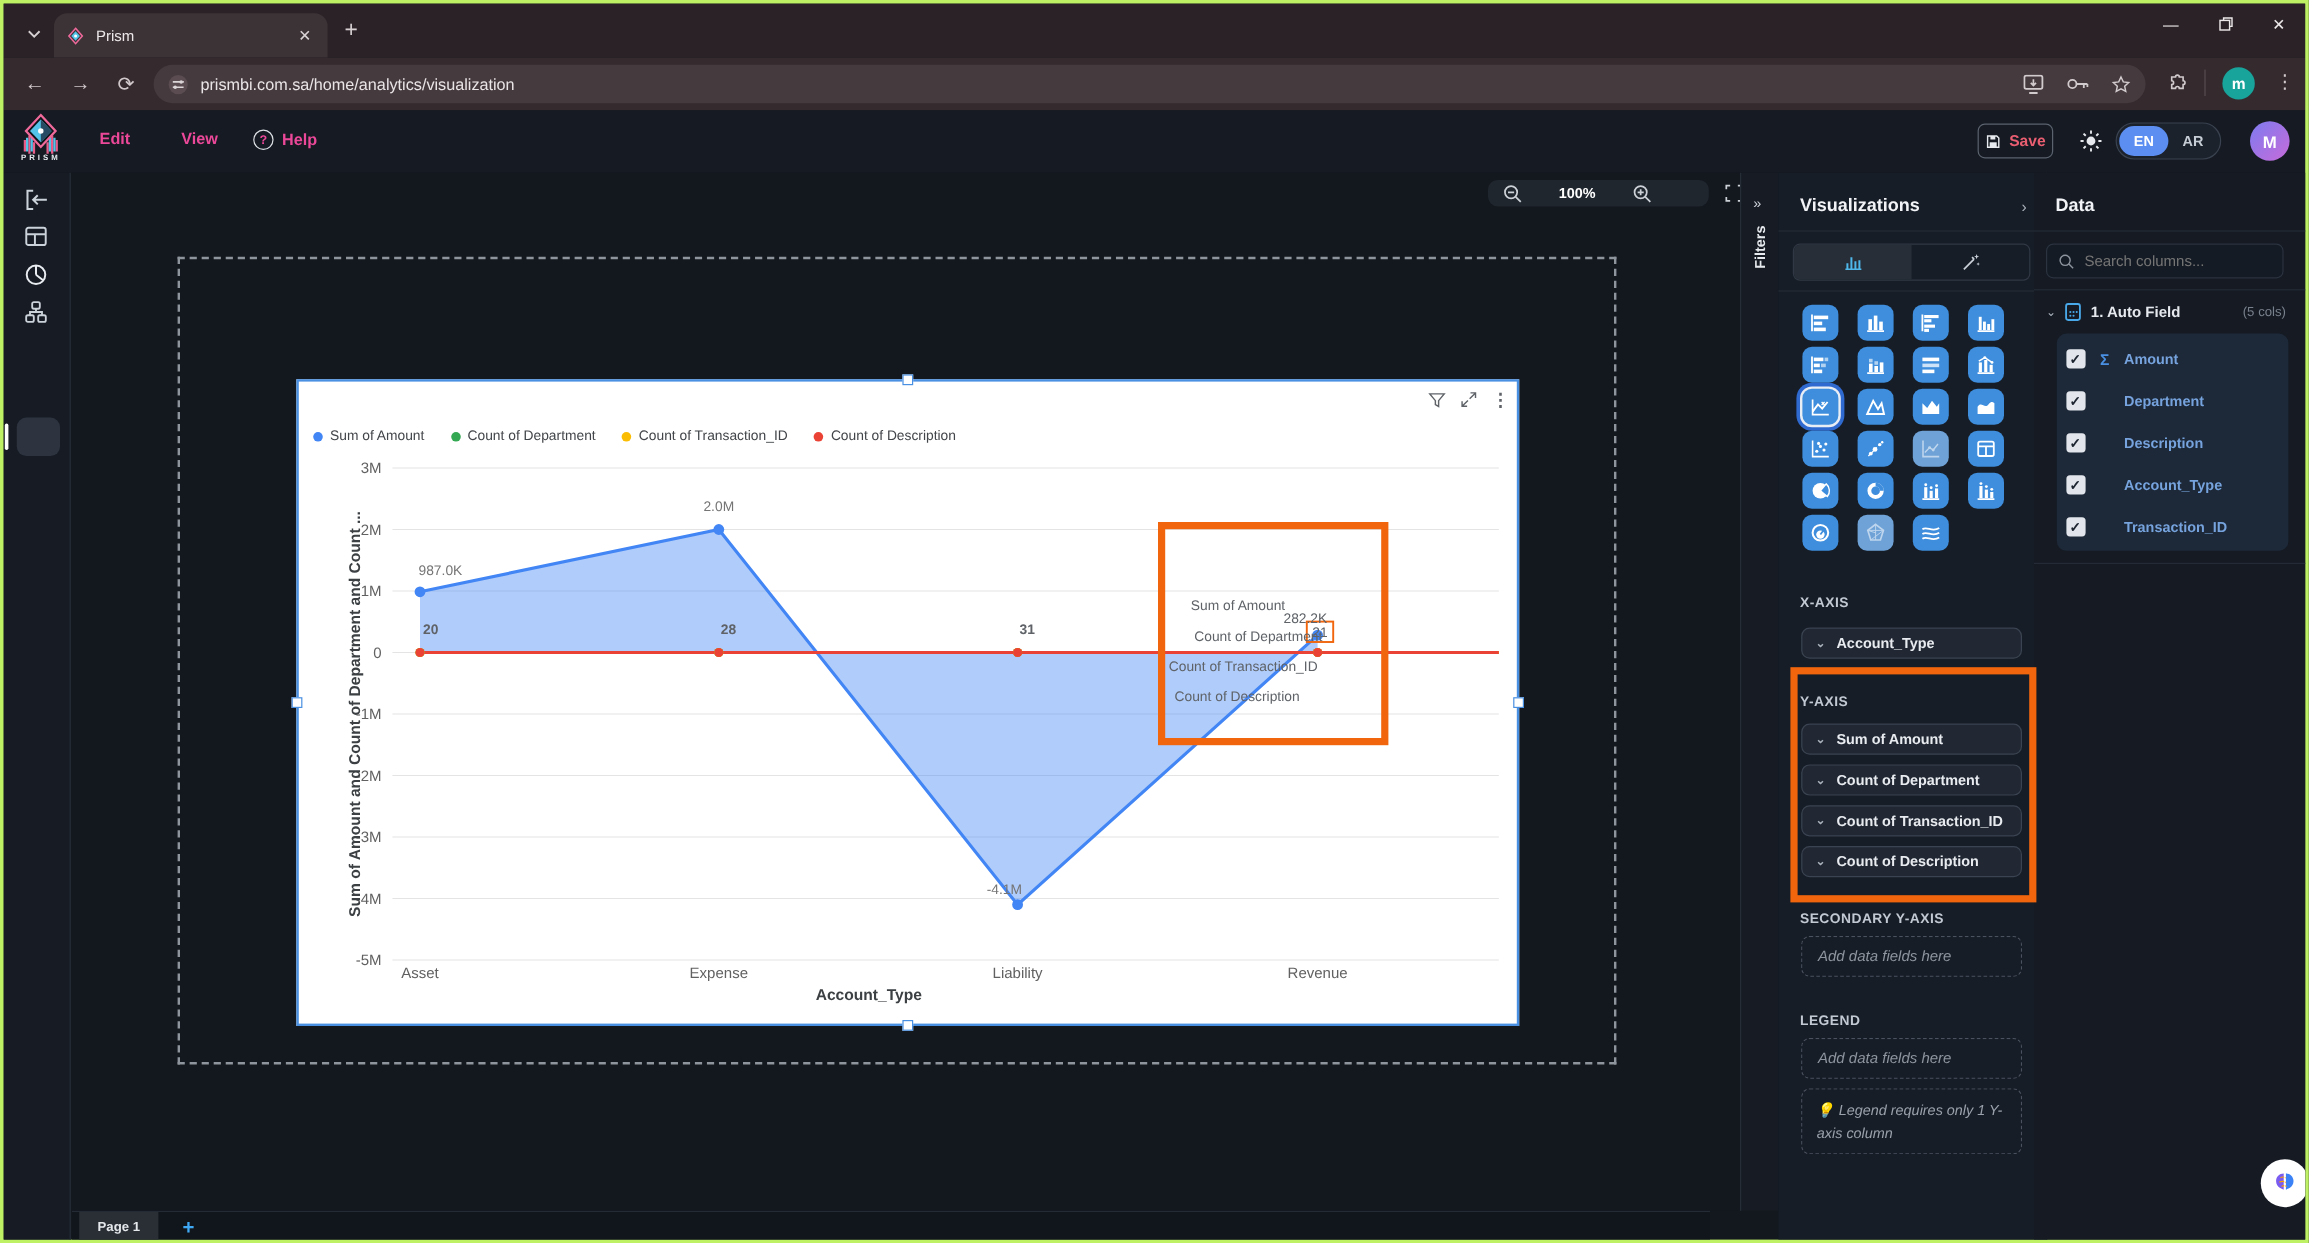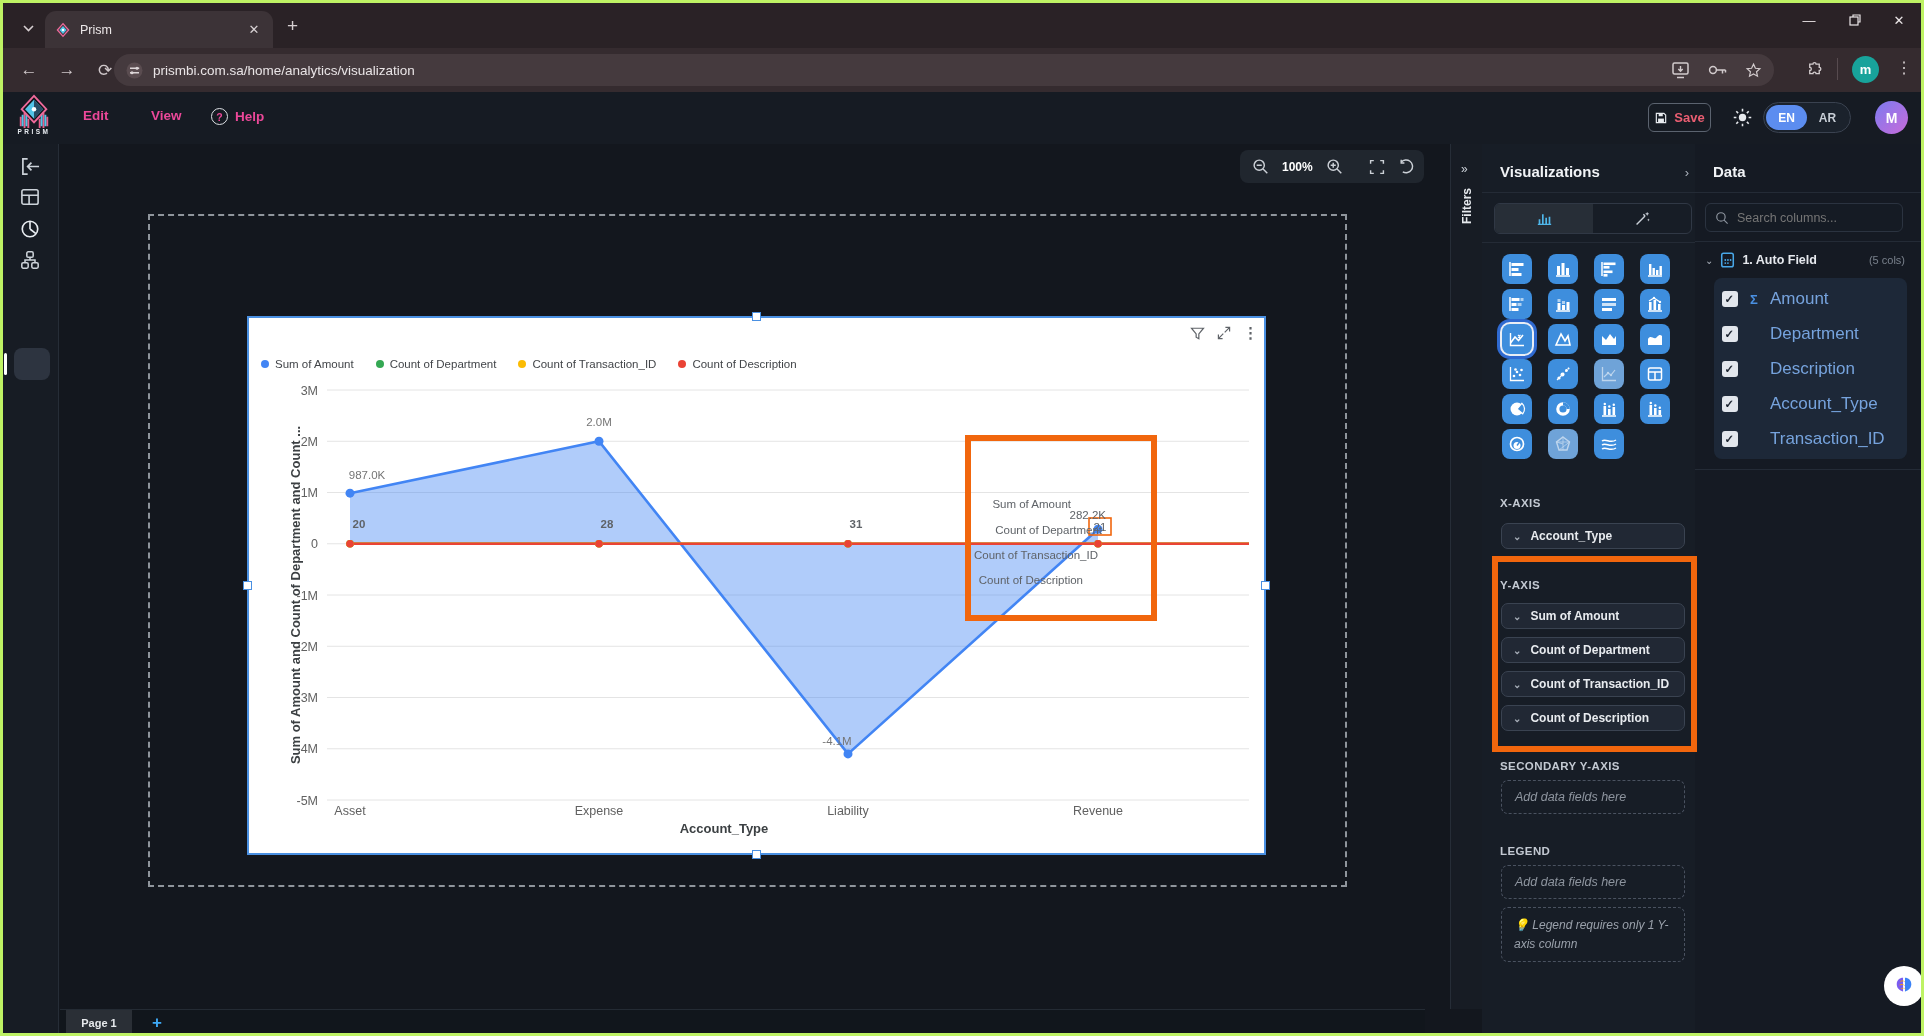--- a/index.html
+++ b/index.html
@@ -10,21 +10,21 @@
   
   .tabstrip{position:absolute;left:0;top:0;width:1918px;height:45px;background:#2a2226}
   .tab-search{position:absolute;left:12px;top:12px;width:26px;height:26px;border-radius:50%;color:#d6cfd1;display:flex;align-items:center;justify-content:center;font-size:12px}
   .btab{position:absolute;left:42px;top:8px;width:228px;height:37px;background:#3c3337;border-radius:11px 11px 0 0;display:flex;align-items:center;padding:0 10px;gap:9px}
   .btab .t-title{color:#ece7e8;font-size:12.5px;flex:1}
   .tclose{color:#d8d2d4;font-size:13px;width:18px;height:18px;display:flex;align-items:center;justify-content:center;border-radius:50%}
   .newtab{position:absolute;left:284px;top:12px;color:#d6cfd1;font-size:19px;font-weight:400}
   .winctl{position:absolute;top:0;height:34px;width:44px;display:flex;align-items:center;justify-content:center;color:#ece7e8;font-size:13px}
   .urlrow{position:absolute;left:0;top:45px;width:1918px;height:44px;background:#352b2f;display:flex;align-items:center}
   .navic{color:#cfc7ca;margin-left:14px;font-size:17px;width:24px;text-align:center}
-  .urlpill{position:absolute;left:111px;top:6px;width:1660px;height:32px;border-radius:16px;background:#453a3e;display:flex;align-items:center;padding:0 12px}
+  .urlpill{position:absolute;left:125px;top:6px;width:1660px;height:32px;border-radius:16px;background:#453a3e;display:flex;align-items:center;padding:0 12px}
   .urltext{color:#e9e4e6;font-size:13.5px;margin-left:10px;flex:1}
   .pillic{margin-left:17px;color:#d2cbcd}
   .rowic{position:absolute;top:13px;color:#d2cbcd}
   .bavatar{position:absolute;left:1849px;top:8px;width:27px;height:27px;border-radius:50%;background:#18a39b;color:#fff;font-size:13px;font-weight:700;display:flex;align-items:center;justify-content:center}
 
   
   .appheader{position:absolute;left:0;top:89px;width:1918px;height:52px;background:#161b23}
   .brand{position:absolute;left:8px;top:2px;width:46px;text-align:center}
   .brand .btxt{color:#e8ecf1;font-size:6.5px;letter-spacing:2.5px;font-weight:700;margin-top:-2px}
   .menuitem{position:absolute;top:16px;color:#ec4899;font-size:13.5px;font-weight:600;cursor:default;display:flex;align-items:center;gap:7px}
@@ -37,21 +37,21 @@
   .uavatar{position:absolute;left:1872px;top:9px;width:33px;height:33px;border-radius:50%;background:linear-gradient(135deg,#7d7bf0,#c76bd9);color:#fff;font-weight:700;font-size:14px;display:flex;align-items:center;justify-content:center}
 
   
   .rail{position:absolute;left:0;top:141px;width:56px;height:892px;background:#171c24;border-right:1px solid #262d37}
   .railic{position:absolute;left:17px;color:#ccd2d9}
   .railsel{position:absolute;left:11px;top:204px;width:36px;height:32px;background:#2d3440;border-radius:8px}
   .railbar{position:absolute;left:1px;top:209px;width:3px;height:22px;background:#fff;border-radius:2px}
 
   
   .canvas{position:absolute;left:57px;top:141px;width:1390px;height:865px;background:#13171e}
-  .ctoolbar{position:absolute;left:1180px;top:6px;width:184px;height:33px;background:#20262e;border-radius:8px;display:flex;align-items:center;color:#ccd1d7;padding:0 12px;gap:13px}
+  .ctoolbar{position:absolute;left:1180px;top:6px;width:184px;height:22px;background:#20262e;border-radius:8px;display:flex;align-items:center;color:#ccd1d7;padding:0 12px;gap:30px}
   .ctoolbar .zl{font-size:12px;font-weight:700;color:#fff}
   .ctsep{width:1px;height:16px;background:#3a414b}
   .artboard{position:absolute;left:88px;top:70px;width:1199px;height:673px;border:2px dashed #8f959c}
   .chartcard{position:absolute;left:187px;top:172px;width:1019px;height:539px;background:#fff;border:2px solid #4a90e2}
   .cardtitle{position:absolute;left:12px;top:7px;font-size:13.5px;font-weight:700;color:#202124;letter-spacing:.1px}
   .cardicons{position:absolute;right:6px;top:6px;display:flex;gap:12px;color:#5f6368;align-items:center}
   .clegend{position:absolute;left:12px;top:40px;display:flex;gap:22px;align-items:center}
   .litem{display:flex;align-items:center;gap:6px;font-size:11.5px;color:#424549}
   .ldot{width:8px;height:8px;border-radius:50%;background:#999}
   .ctick{font-size:12.5px;fill:#616161}
@@ -87,21 +87,21 @@
   .searchbox{position:absolute;left:10px;top:59px;width:198px;height:29px;background:#151b24;border:1px solid #2b3340;border-radius:6px;display:flex;align-items:center;padding:0 9px;gap:8px}
   .searchbox input{background:transparent;border:none;outline:none;color:#cfd5dc;font-size:12.5px;width:150px;font-family:"Liberation Sans",sans-serif}
   .treerow{position:absolute;left:10px;top:108px;width:200px;display:flex;align-items:center;gap:7px}
   .treerow .tlabel{color:#e6e9ee;font-size:12.5px;font-weight:700;flex:1}
   .treerow .tbadge{color:#79818c;font-size:11px}
   .colsbox{position:absolute;left:19px;top:134px;width:193px;height:181px;background:#1d2838;border-radius:8px}
   .colrow{position:absolute;left:8px;width:177px;height:26px;display:flex;align-items:center;gap:10px}
   .cbx{width:16px;height:16px;background:#e2e6ec;border-radius:3px;position:relative}
   .cbx::after{content:"✓";position:absolute;left:2.5px;top:0.5px;font-size:11.5px;font-weight:700;color:#1c2430}
   .sigma{color:#4a90e2;font-weight:700;font-size:13px;width:12px;text-align:center}
-  .colname{color:#76a3dd;font-size:17px;font-weight:400}
+  .colname{color:#76a3dd;font-size:12px;font-weight:700}
 
   
   .bottombar{position:absolute;left:57px;top:1006px;width:1365px;height:27px;background:#11161c;border-top:1px solid #242b34}
   .pagetab{position:absolute;left:6px;top:0;width:66px;height:26px;background:#2a2f36;color:#e6e9ec;font-size:11px;font-weight:700;display:flex;align-items:center;justify-content:center}
   .pagetab::after{content:"";position:absolute;left:0;bottom:0;width:100%;height:3px;background:#3fa9f5}
   .addpage{position:absolute;left:92px;top:3px;color:#3fa9f5;font-size:17px;font-weight:600}
   .watermark{position:absolute;left:1599px;top:936px;z-index:60;pointer-events:none}
   .wm1{font-size:21px;color:rgba(154,160,166,.75)}
   .wm2{font-size:14.5px;color:rgba(141,147,154,.75);margin-top:6px}
   .fab{position:absolute;left:1881px;top:963px;width:40px;height:40px;border-radius:50%;background:#fff;z-index:70;display:flex;align-items:center;justify-content:center}

